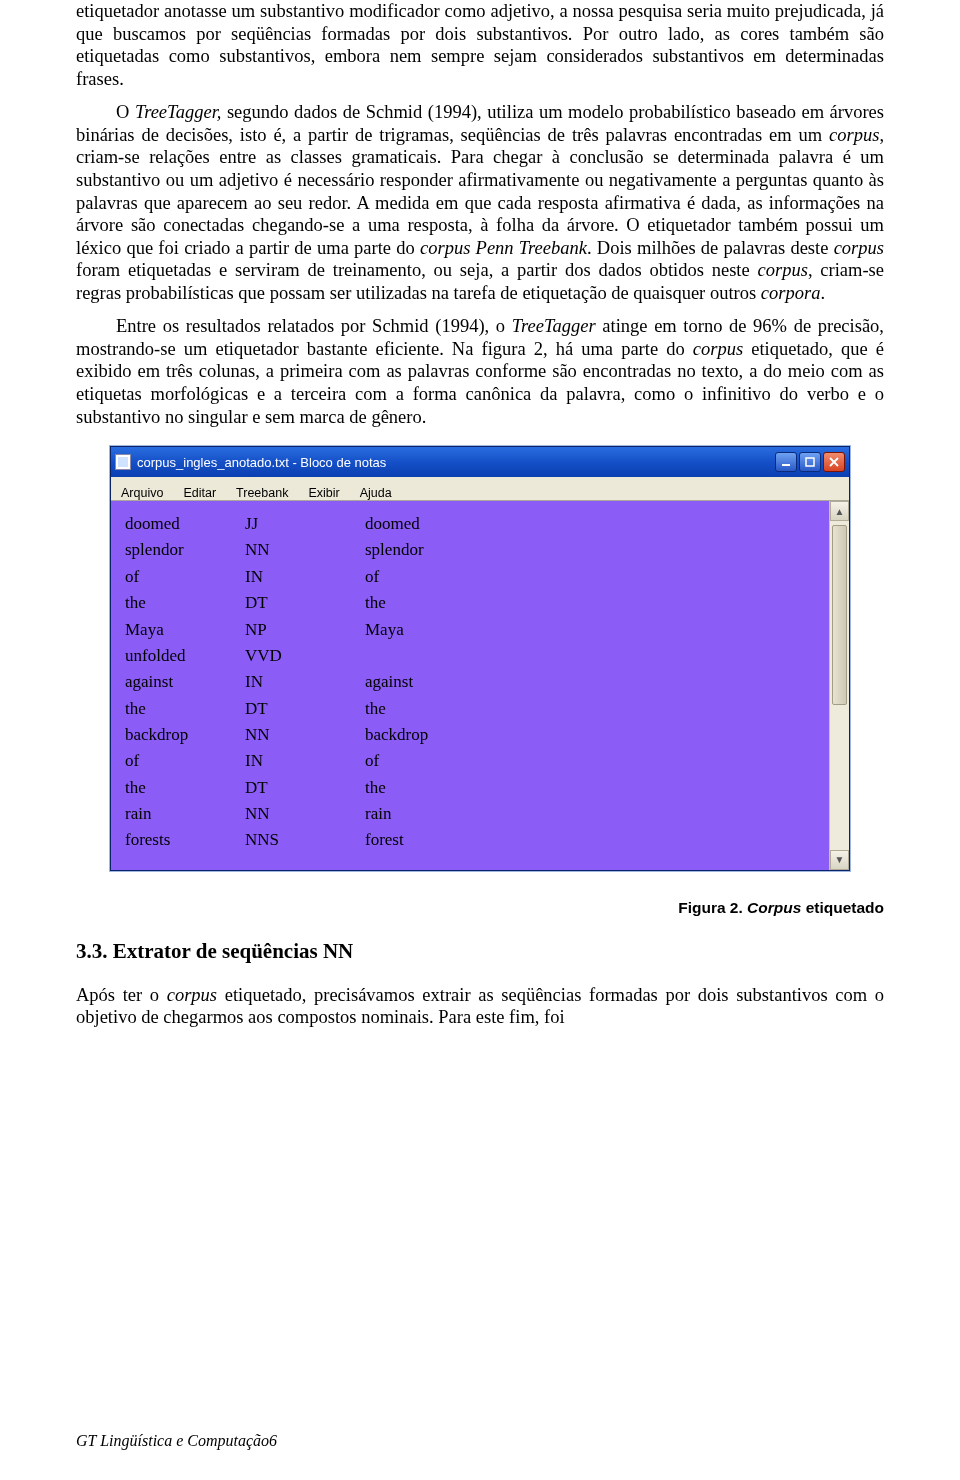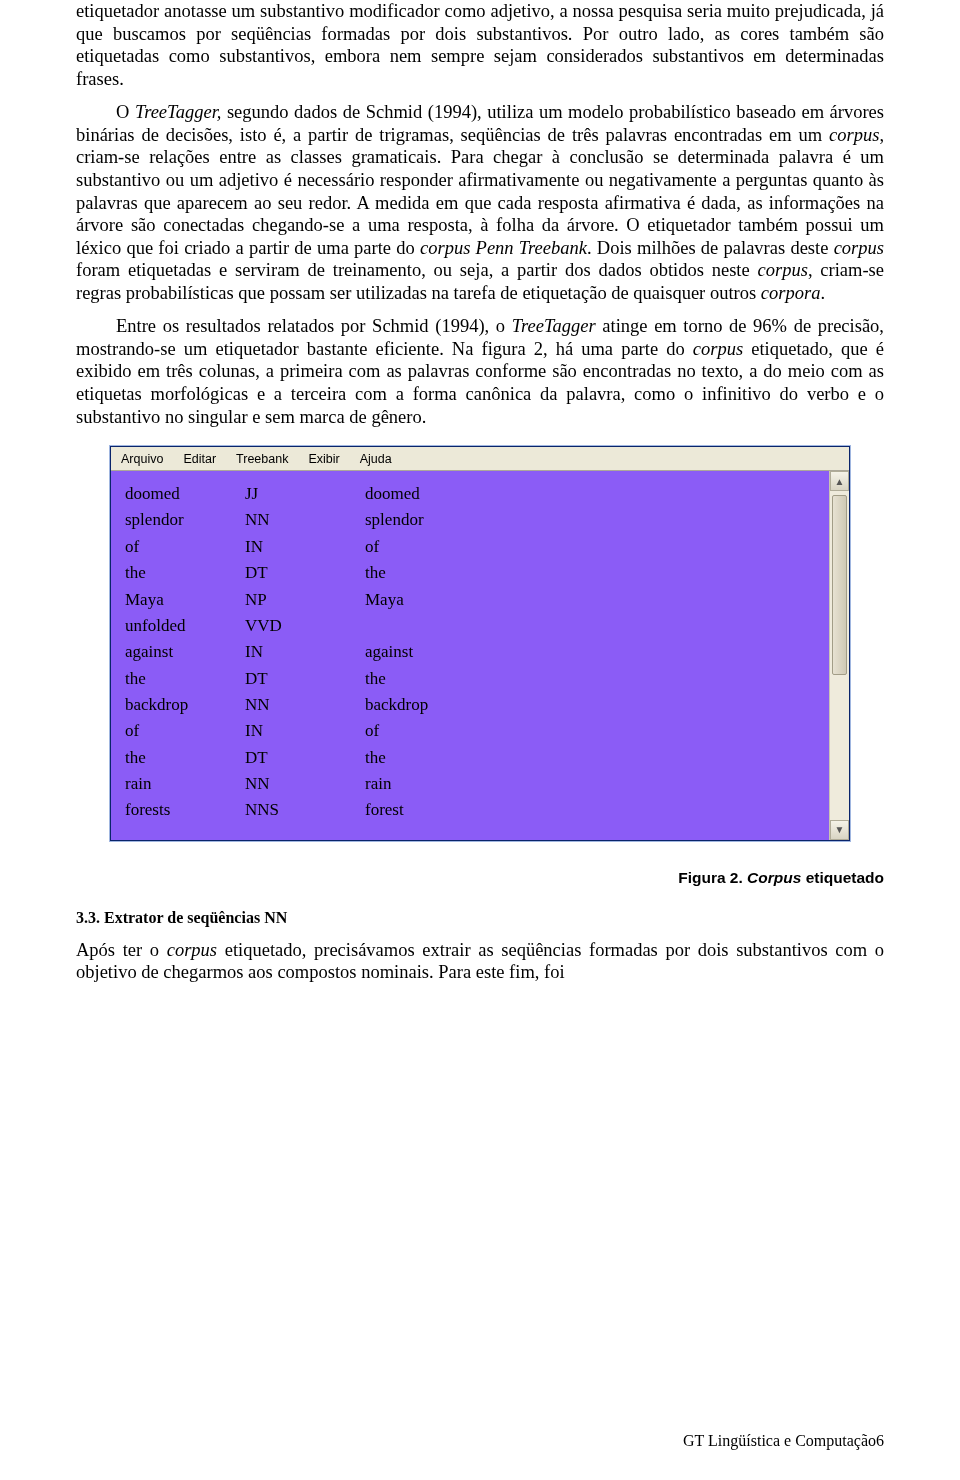--- a/index.html
+++ b/index.html
@@ -61,21 +61,21 @@
     display: flex; align-items: center; justify-content: center;
     color: #fff; font-size: 12px;
   }
   .tb-btn.close { background: linear-gradient(to bottom, #f28c6f, #d84424); border-color: #7a1200; }
   .tb-btn svg { display:block; }
   .menubar {
     height: 24px;
     background: #ece9d8;
     border-bottom: 1px solid #aca899;
     display: flex;
-    align-items: center;
+    align-items: flex-end;
     font-size: 12.5px;
     color: #000;
   }
   .menubar span { padding: 0 10px; cursor: default; }
   .np-body {
     display: flex;
     background: #8b5cf6;
     gap: 33px;
   }
   .np-content {
@@ -116,49 +116,71 @@
   .figure-caption {
     text-align: right;
     font-family: Arial, Helvetica, sans-serif;
     font-size: 15.5px;
     font-weight: bold;
     margin: 28px 0 20px 0;
   }
   .figure-caption .cap-italic { font-style: italic; }
 
   .section-heading {
-    font-size: 16px;
+    font-size: 21px;
     font-weight: bold;
-    margin: 22px 0 12px 0;
+    margin: 22px 0 20px 0;
   }
 
   .footer {
     position: absolute;
     bottom: 30px;
     left: 76px;
     right: 76px;
     display: flex;
-    justify-content: flex-end;
+    justify-content: flex-start;
     font-size: 16px;
+    font-style: italic;
   }
 </style>
 </head>
 <body>
 
 <p class="para no-top-indent">etiquetador anotasse um substantivo modificador como adjetivo, a nossa pesquisa seria muito prejudicada, já que buscamos por seqüências formadas por dois substantivos. Por outro lado, as cores também são etiquetadas como substantivos, embora nem sempre sejam considerados substantivos em determinadas frases.</p>
 
 <p class="para indent">
   <span>O </span><span class="italic">TreeTagger,</span><span> segundo dados de Schmid (1994), utiliza um modelo probabilístico baseado em árvores binárias de decisões, isto é, a partir de trigramas, seqüências de três palavras encontradas em um </span><span class="italic">corpus</span><span>, criam-se relações entre as classes gramaticais. Para chegar à conclusão se determinada palavra é um substantivo ou um adjetivo é necessário responder afirmativamente ou negativamente a perguntas quanto às palavras que aparecem ao seu redor. A medida em que cada resposta afirmativa é dada, as informações na árvore são conectadas chegando-se a uma resposta, à folha da árvore. O etiquetador também possui um léxico que foi criado a partir de uma parte do </span><span class="italic">corpus Penn Treebank</span><span>. Dois milhões de palavras deste </span><span class="italic">corpus</span><span> foram etiquetadas e serviram de treinamento, ou seja, a partir dos dados obtidos neste </span><span class="italic">corpus</span><span>, criam-se regras probabilísticas que possam ser utilizadas na tarefa de etiquetação de quaisquer outros </span><span class="italic">corpora</span><span>.</span>
 </p>
 
 <p class="para indent">
   <span>Entre os resultados relatados por Schmid (1994), o </span><span class="italic">TreeTagger</span><span> atinge em torno de 96% de precisão, mostrando-se um etiquetador bastante eficiente. Na figura 2, há uma parte do </span><span class="italic">corpus</span><span> etiquetado, que é exibido em três colunas, a primeira com as palavras conforme são encontradas no texto, a do meio com as etiquetas morfológicas e a terceira com a forma canônica da palavra, como o infinitivo do verbo e o substantivo no singular e sem marca de gênero.</span>
 </p>
 
 <div class="notepad">
+  <div class="titlebar">
+    <div class="tb-icon"></div>
+    <div class="tb-title">corpus_ingles_anotado.txt - Bloco de notas</div>
+    <div class="tb-btns">
+      <div class="tb-btn">
+        <svg width="10" height="10">
+            <rect x="1" y="7" width="8" height="2" fill="#fff"></rect>
+          </svg>
+      </div>
+      <div class="tb-btn">
+        <svg width="10" height="10">
+            <rect x="1" y="1" width="8" height="8" fill="none" stroke="#fff" stroke-width="1.5"></rect>
+          </svg>
+      </div>
+      <div class="tb-btn close">
+        <svg width="10" height="10">
+            <path d="M1 1 L9 9 M9 1 L1 9" stroke="#fff" stroke-width="1.8"></path>
+          </svg>
+      </div>
+    </div>
+  </div>
   <div class="menubar">
     <span>Arquivo</span>
     <span>Editar</span>
     <span>Treebank</span>
     <span>Exibir</span>
     <span>Ajuda</span>
   </div>
   <div class="np-body">
     <div class="np-content">
       <div class="np-row">

